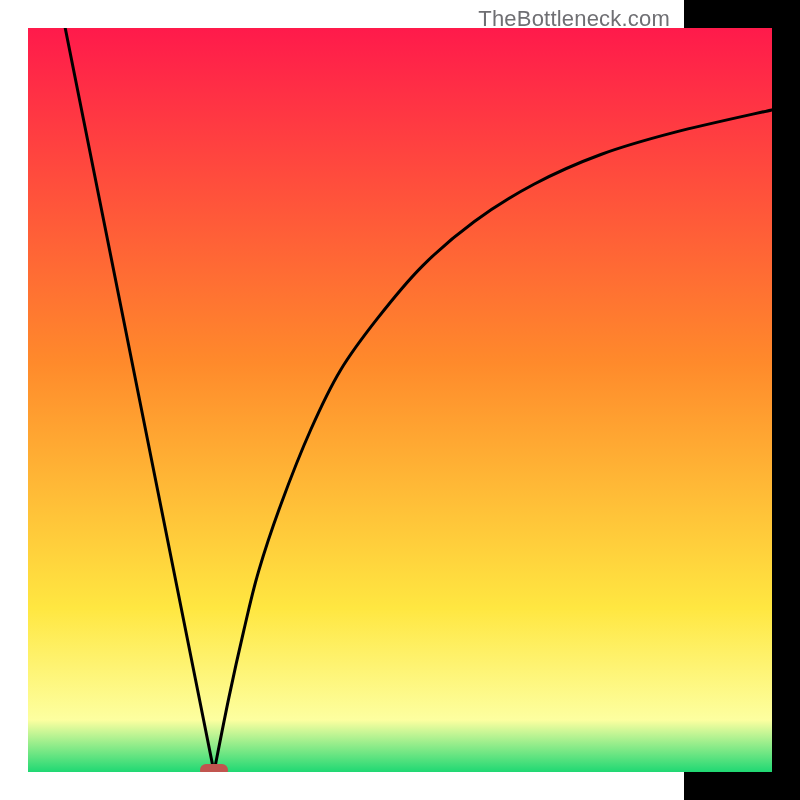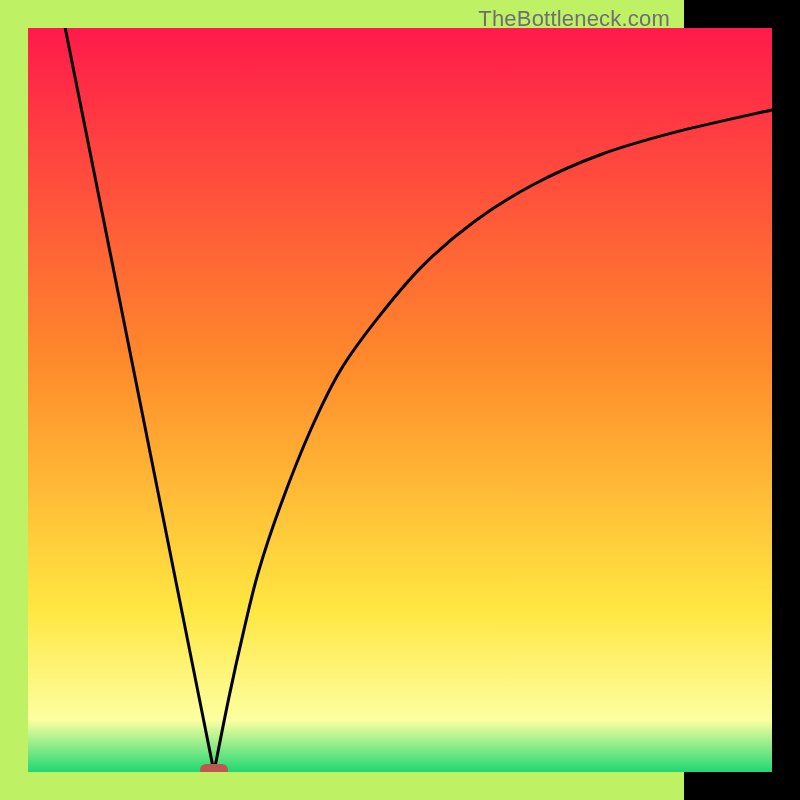--- a/index.html
+++ b/index.html
@@ -8,21 +8,21 @@
     width: 800px;
     height: 800px;
     background: #000;
     font-family: Arial, Helvetica, sans-serif;
     overflow: hidden;
   }
   .frame {
     position: relative;
     width: 684px;
     height: 800px;
-    background: #bef264;
+    background: #ffffff;
     text-decoration: underline;
   }
   .watermark {
     position: absolute;
     top: 6px;
     right: 14px;
     color: #6f6f73;
     font-size: 22px;
     font-weight: 500;
     letter-spacing: 0.2px;

